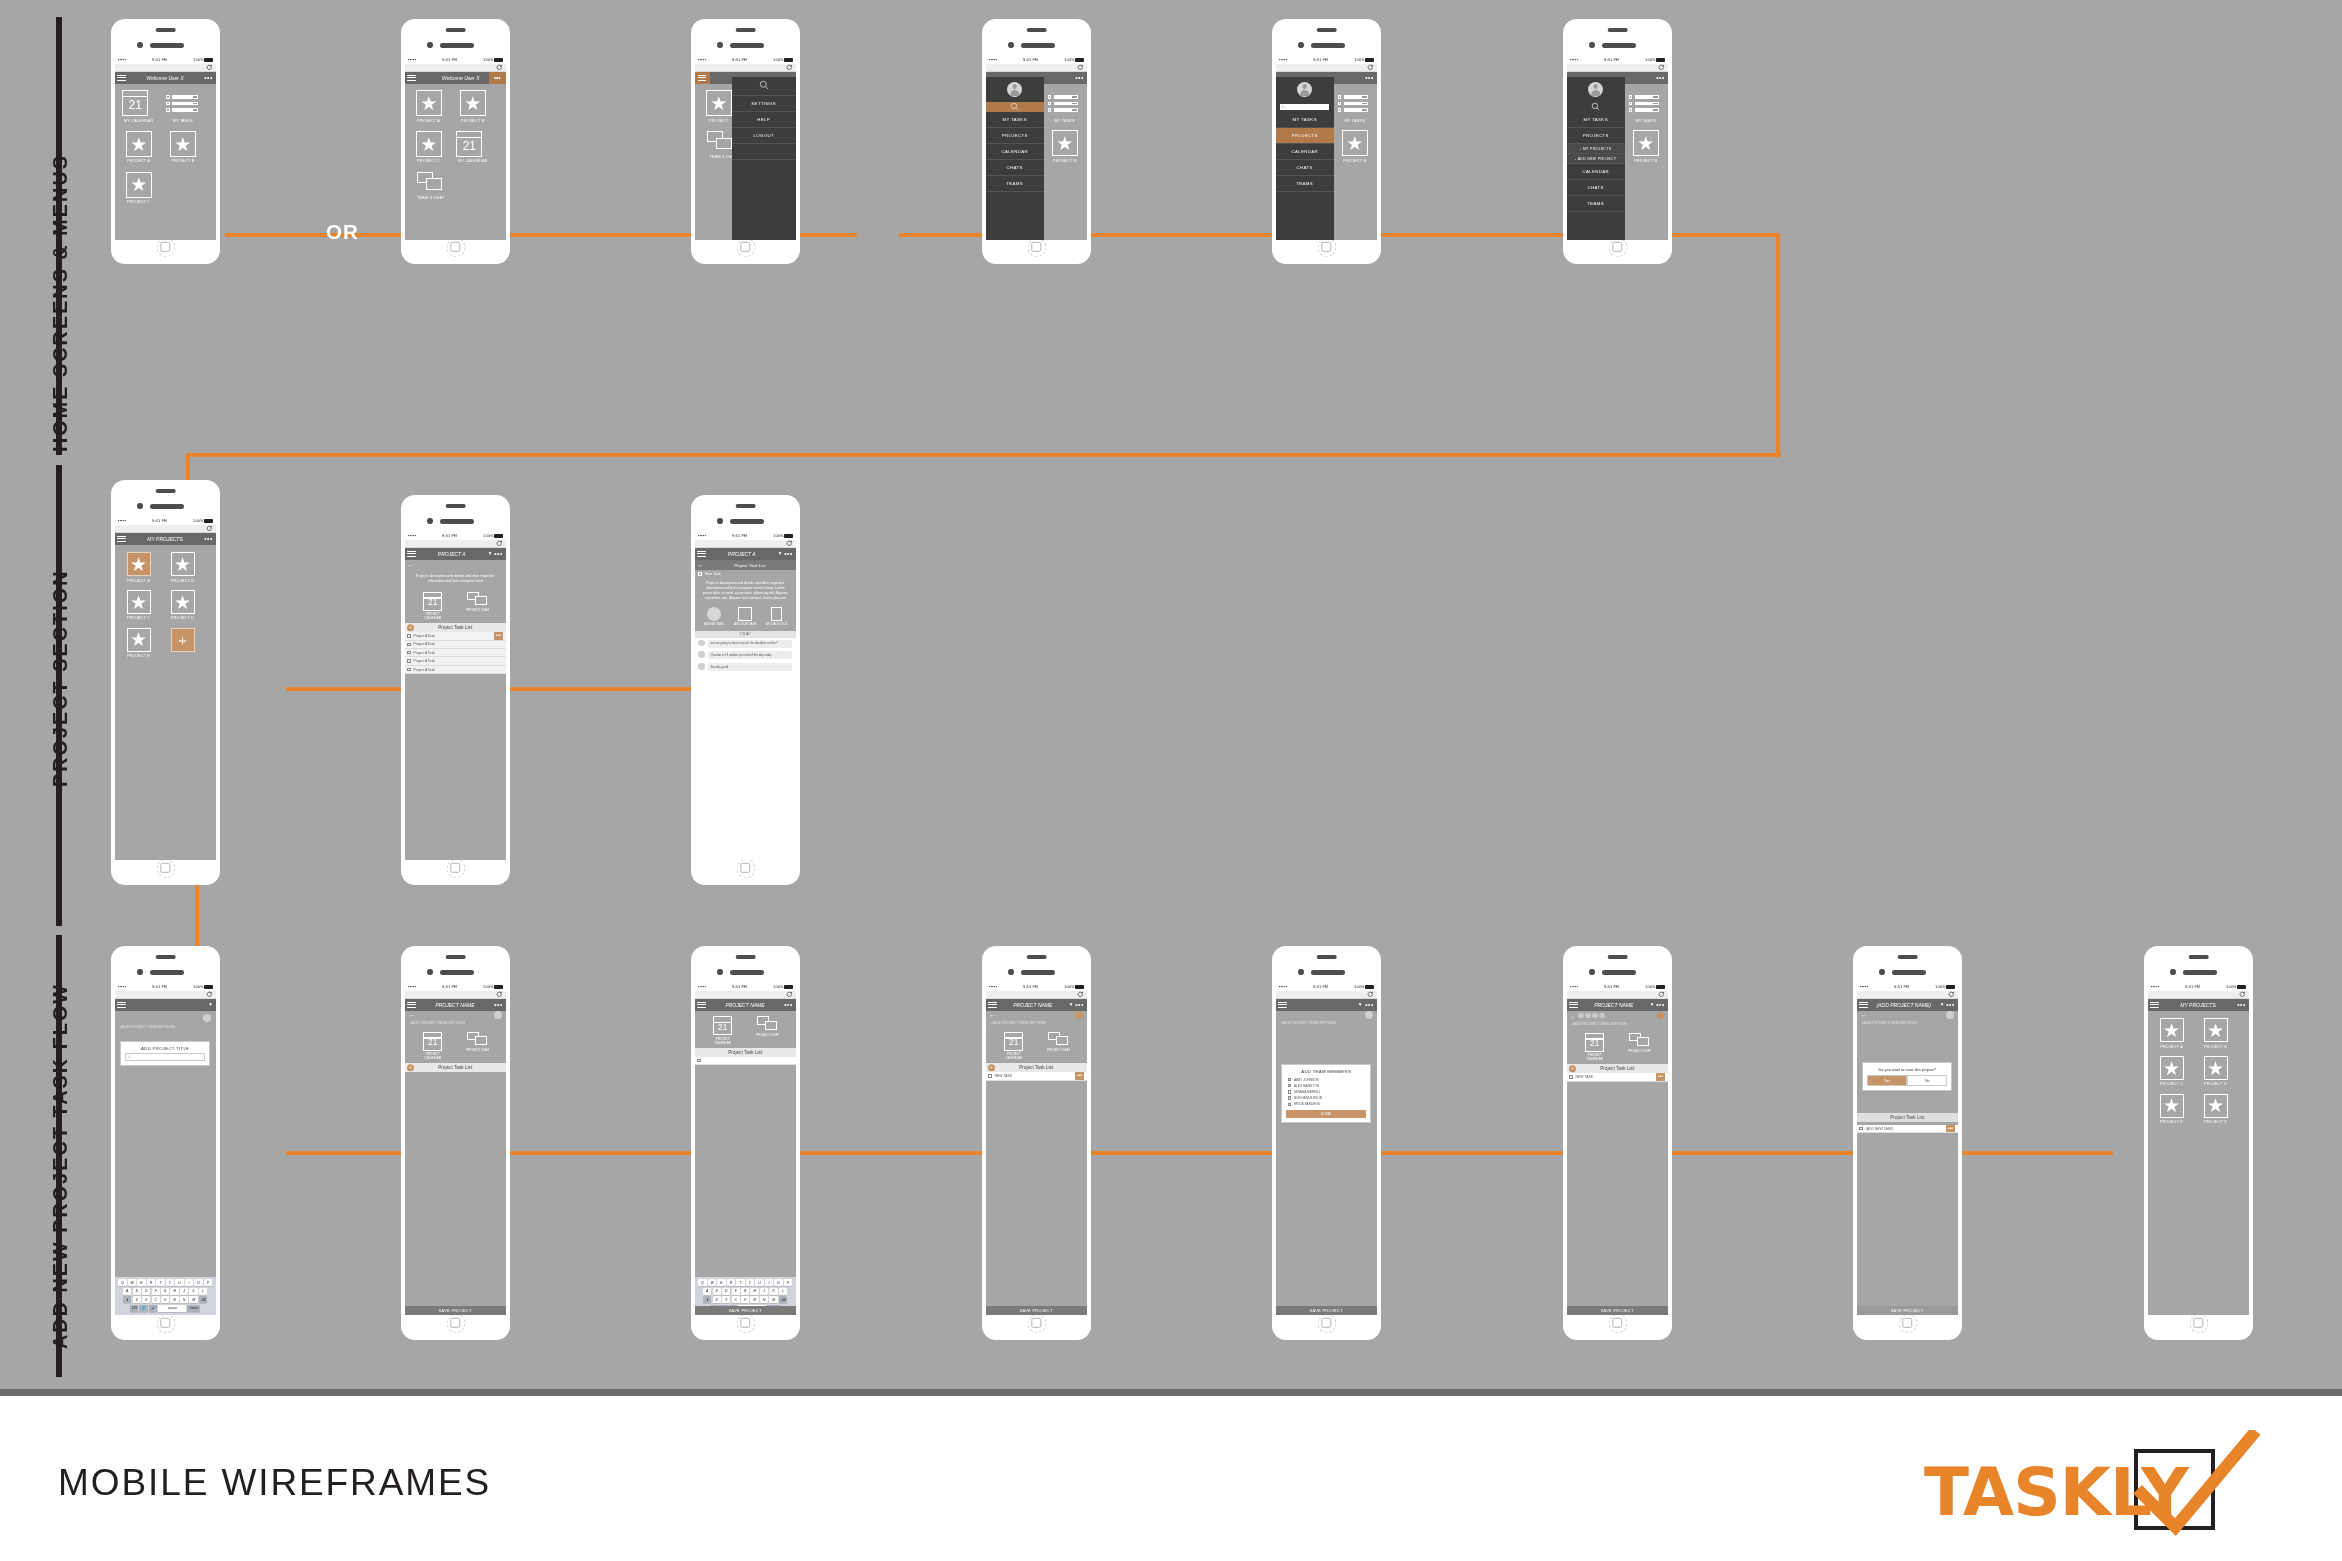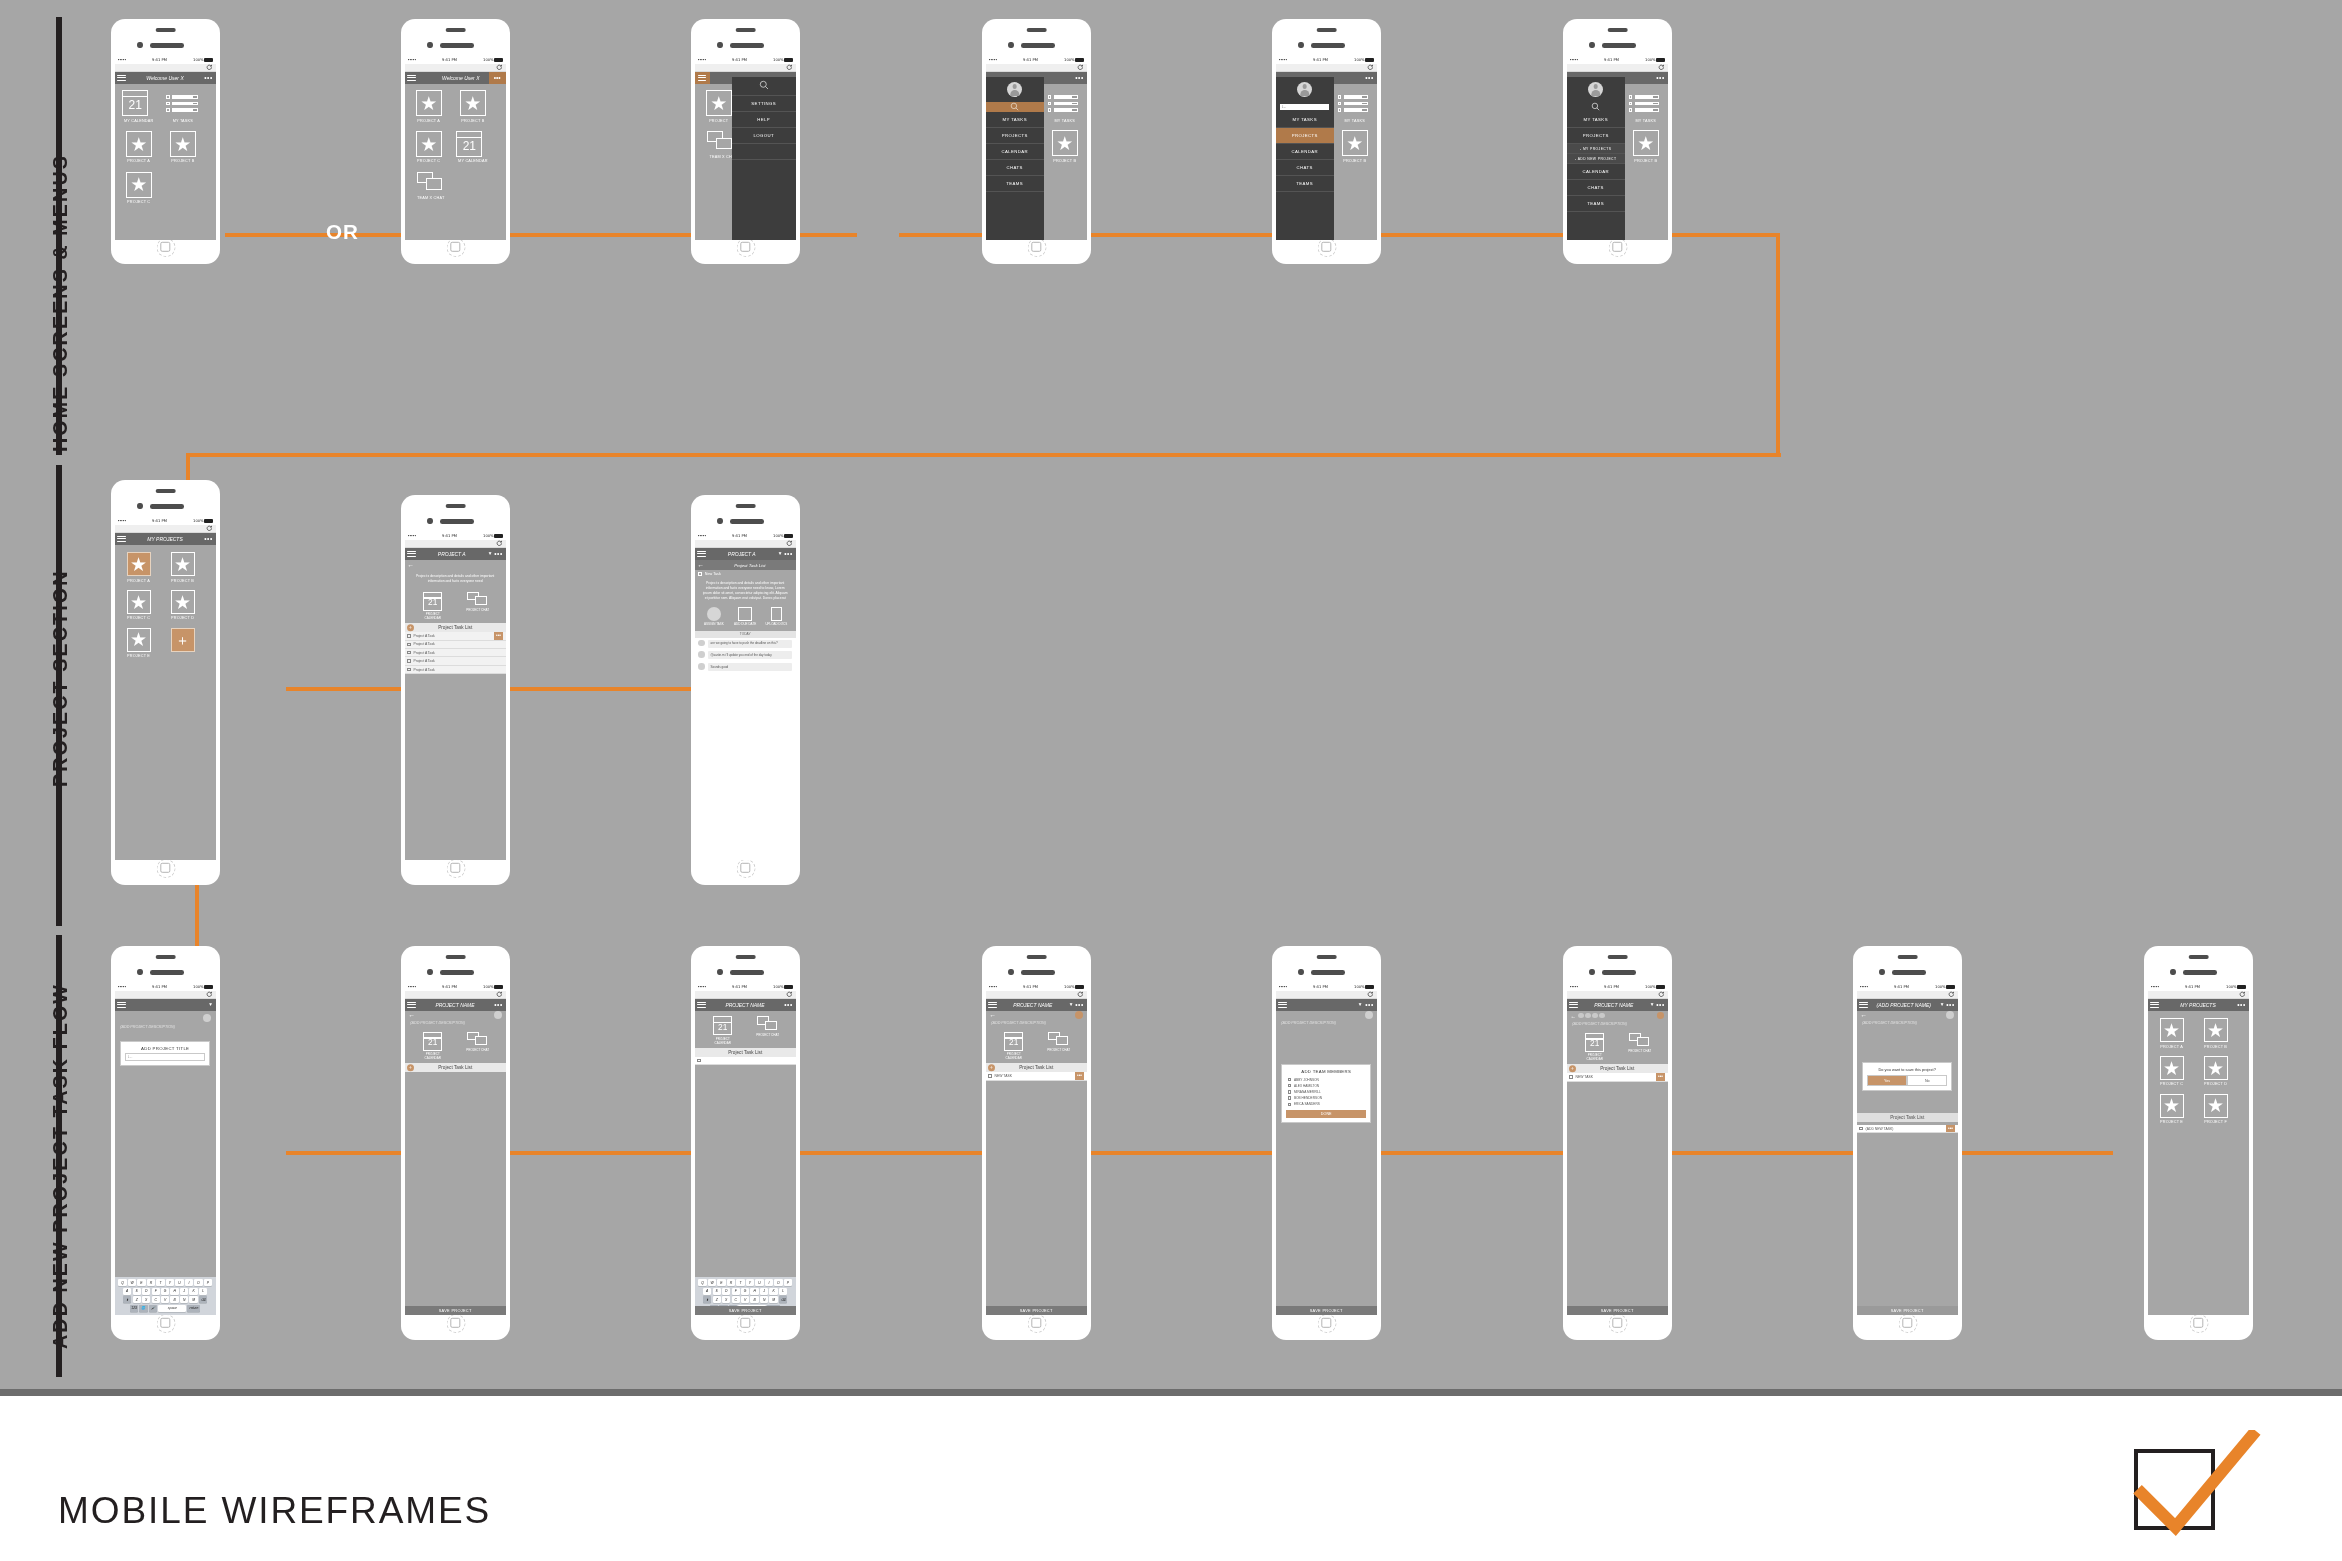--- a/index.html
+++ b/index.html
@@ -17,21 +17,21 @@
     position:absolute; left:0; right:0; top:1396px; height:166px;
     background:#ffffff;
   }
   .footer-sep {
     position:absolute; left:0; right:0; top:1389px; height:6.6px;
     background:#6d6d6d;
   }
   .footer-title {
     position:absolute; left:58px; top:1462px;
     font-size:37px; letter-spacing:1.9px; color:#231f20;
-    font-family:"Liberation Sans", sans-serif; font-weight:400;margin-top:28px;
+    font-family:"Liberation Sans", sans-serif; font-weight:400;
   }
 
   
   .logo { position:absolute; right:81px; top:1443px; width:337px; height:103px; }
   .logo-text {
     font-size:66px; font-weight:700; color:#e8842a; letter-spacing:-0.9px;
     font-family:"DejaVu Sans", sans-serif;
     position:absolute; left:0; top:11.2px;
   }
   .logo-box {
@@ -237,20 +237,21 @@
 <div class="conn" style="left:581px; top:687px; width:112px; height:3.7px;"></div>
 <div class="conn" style="left:195px; top:881px; width:3.7px; height:136px;"></div>
 
 <div class="conn" style="left:286px; top:1151px; width:1827px; height:3.7px;"></div>
 
 <div class="footer-sep"></div>
 <div class="footer-band"></div>
 <div class="footer-title">MOBILE WIREFRAMES</div>
 <div class="logo">
   <div class="logo-box"></div>
+  <div class="logo-text">TASKLY</div>
   <svg class="logo-check" width="141" height="112" viewBox="0 0 150 120">
     <path d="M10 68 L46 104 L128 6" fill="none" stroke="#e8842a" stroke-width="13" stroke-linecap="square"></path>
   </svg>
 </div>
 
 <div class="phone" style="left:111px; top:19px;">
   <div class="ph-speaker"></div>
   <div class="ph-cam"></div>
   <div class="ph-grill"></div>
   <div class="ph-home"></div>

